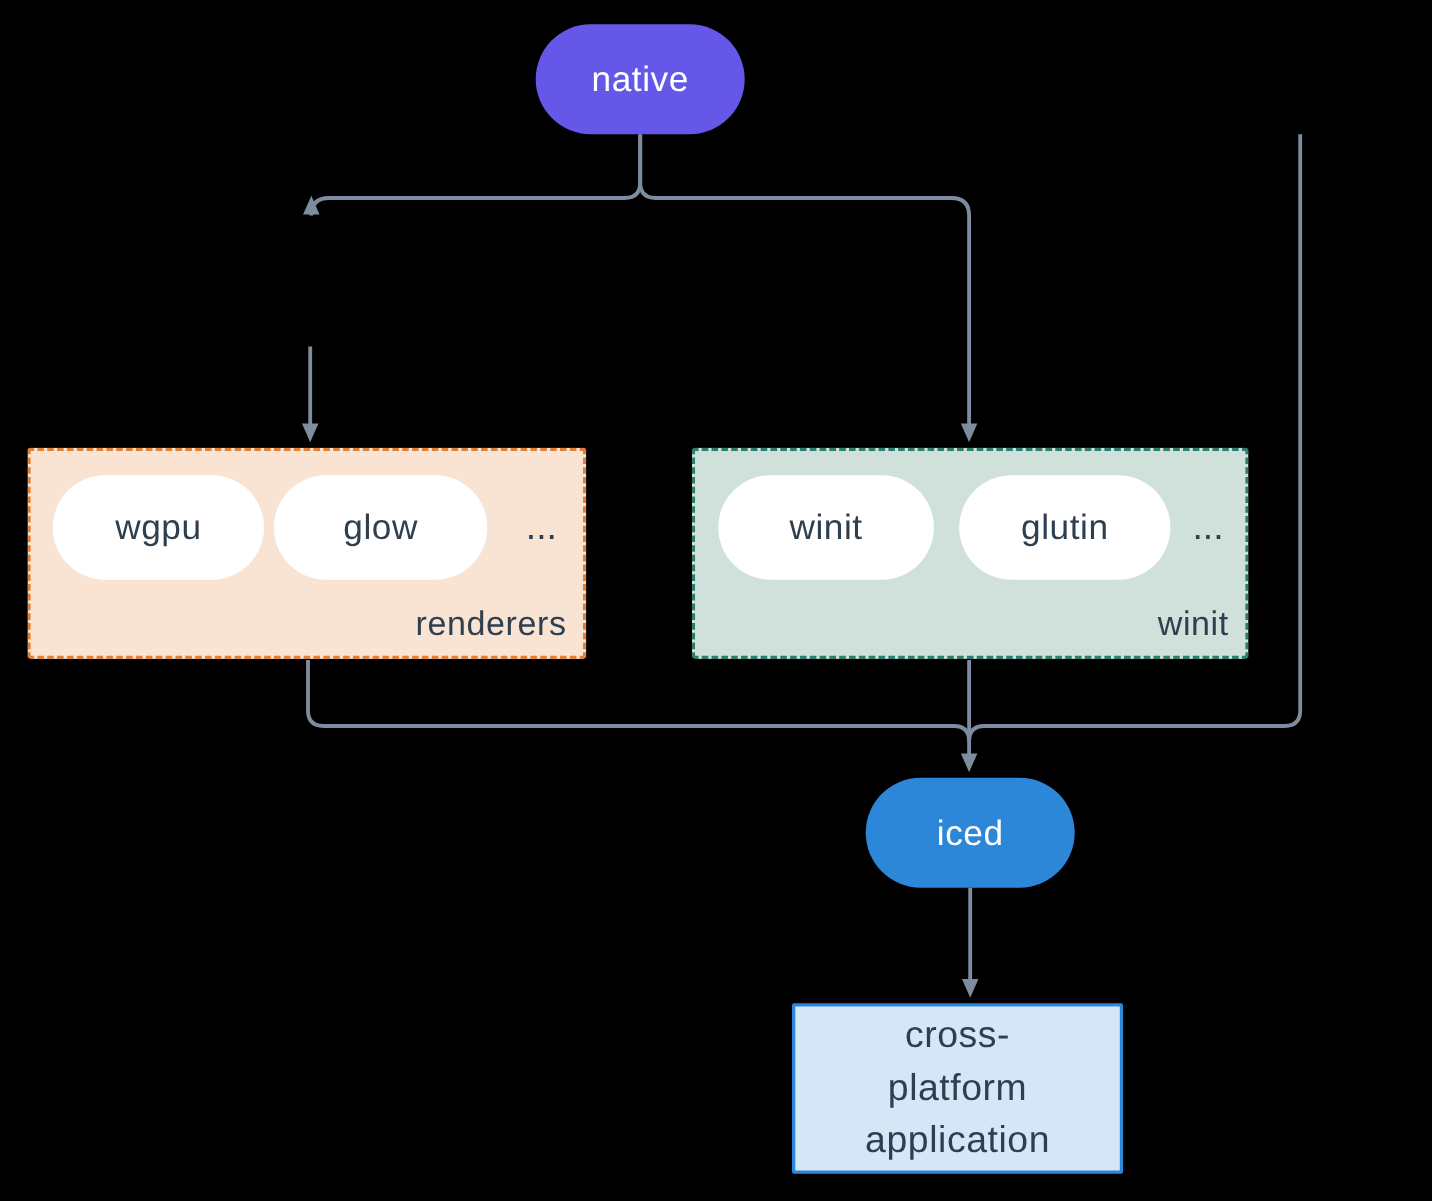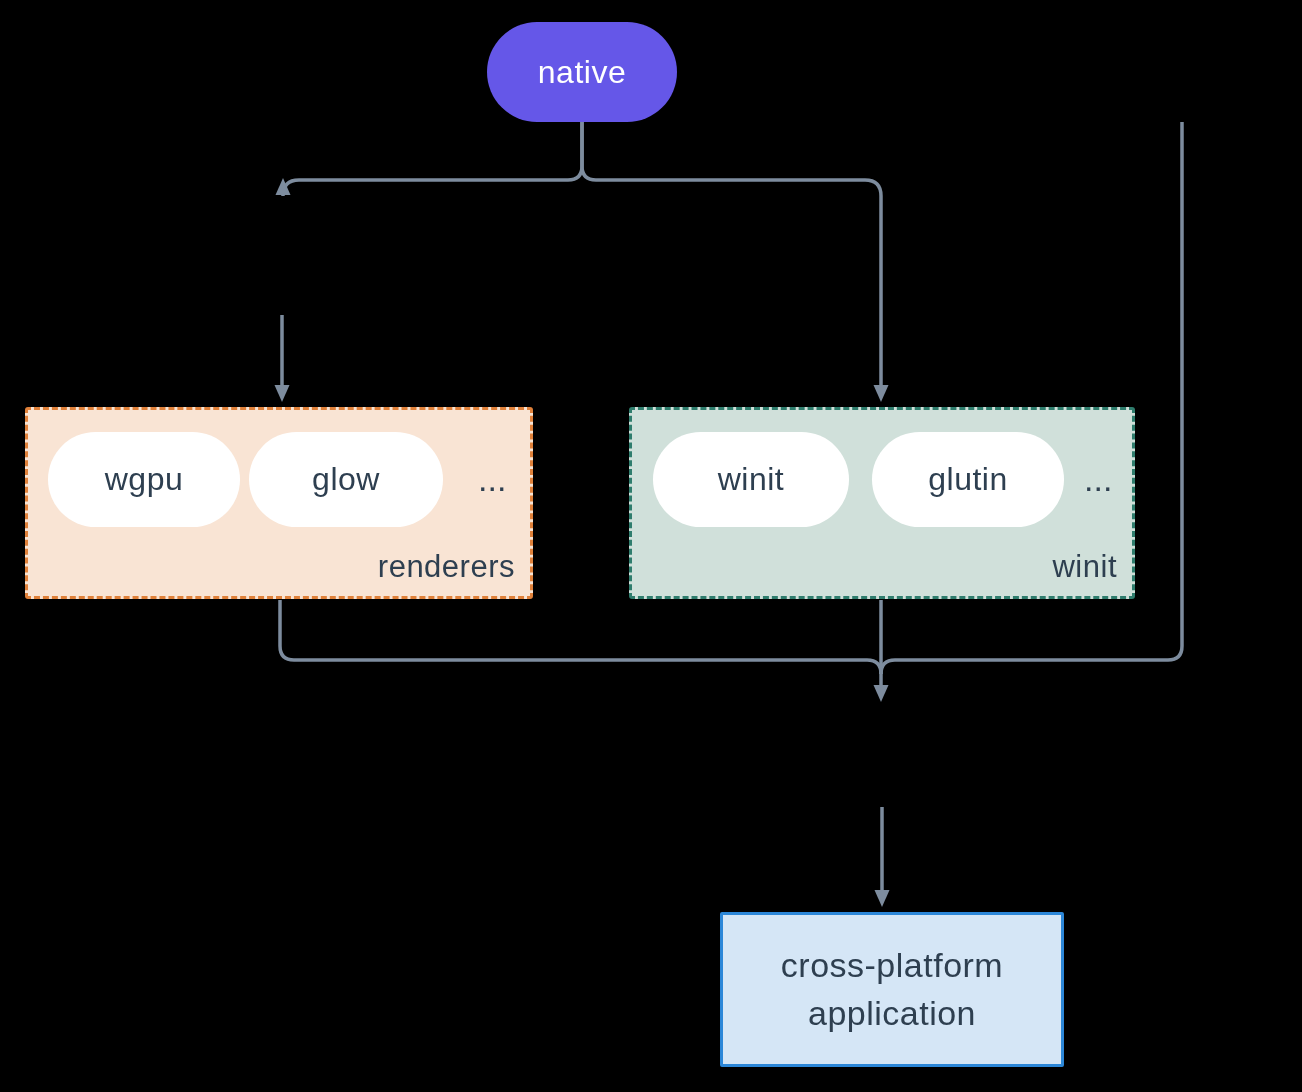--- a/index.html
+++ b/index.html
@@ -80,21 +80,21 @@
     top: 22px;
     height: 95px;
     display: flex;
     align-items: center;
     font-size: 34px;
     color: var(--dark_text);
   }
   .app-box {
     position: absolute;
     left: 720px; top: 912px;
-    width: 344px; height: 155px;
+    width: 301px; height: 155px;
     background: var(--app_box_bg);
     border: 3px solid var(--app_box_border);
     border-radius: 2px;
     display: flex;
     align-items: center;
     justify-content: center;
     text-align: center;
     font-size: 34px;
     line-height: 1.4;
     letter-spacing: 0.5px;
@@ -150,18 +150,21 @@
     <div class="pill white" style="left:21px; top:22px; width:196px; height:95px;">
       <span>winit</span>
     </div>
     <div class="pill white" style="left:240px; top:22px; width:192px; height:95px;">
       <span>glutin</span>
     </div>
     <div class="ellipsis" style="left:452px;">...</div>
     <div class="group-label">winit</div>
   </div>
 
+  <div class="pill blue" style="left:787px; top:707px; width:190px; height:100px;">
+    <span>iced</span>
+  </div>
 
   <div class="app-box">
     <span>cross-platform application</span>
   </div>
 
 </div>
 
 </body></html>

